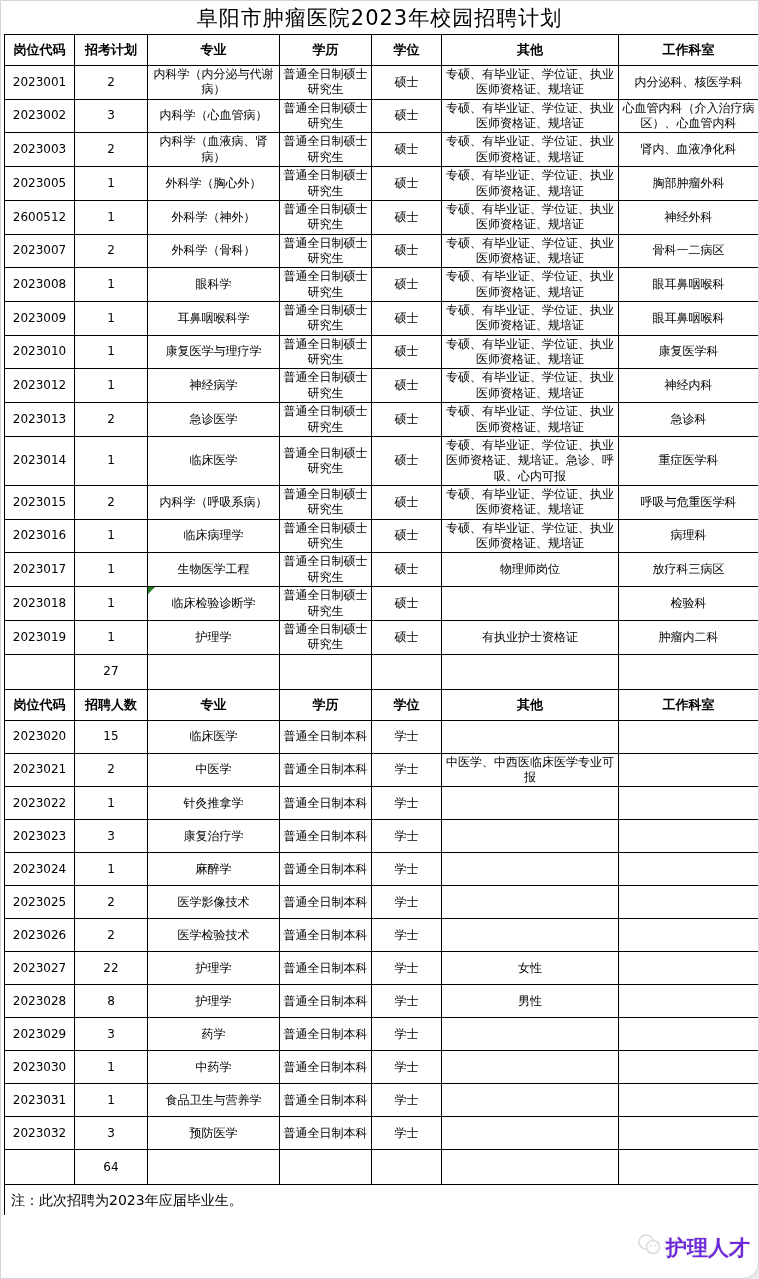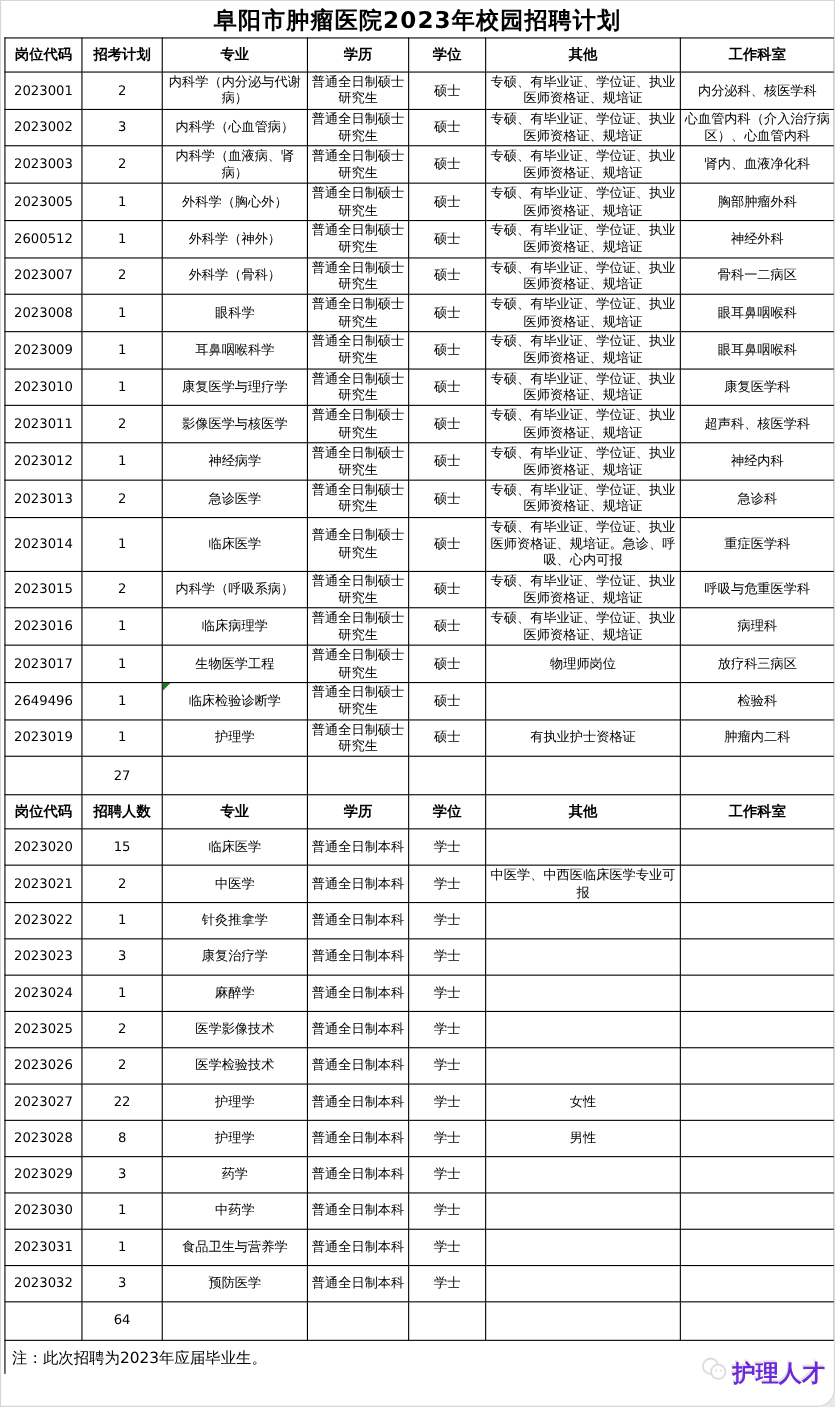--- a/index.html
+++ b/index.html
@@ -13,21 +13,21 @@
     border-radius: 0 0 16px 0;
     position: relative;
     overflow: hidden;
     padding: 2px 2px 0 2px;
   }
   .title {
     height: 31px;
     line-height: 31px;
     text-align: center;
     font-size: 21px;
-    font-weight: bold;
+    font-weight: normal;
     color: #000;
     letter-spacing: 1px;
     white-space: nowrap;
   }
   table.jobs {
     border-collapse: collapse;
     table-layout: fixed;
     width: 754px;
     margin-left: 1px;
   }
@@ -187,29 +187,20 @@
         <tr>
           <td>2023010</td>
           <td>1</td>
           <td>康复医学与理疗学</td>
           <td>普通全日制硕士研究生</td>
           <td>硕士</td>
           <td>专硕、有毕业证、学位证、执业医师资格证、规培证</td>
           <td>康复医学科</td>
         </tr>
         <tr>
-          <td>2023011</td>
-          <td>2</td>
-          <td>影像医学与核医学</td>
-          <td>普通全日制硕士研究生</td>
-          <td>硕士</td>
-          <td>专硕、有毕业证、学位证、执业医师资格证、规培证</td>
-          <td>超声科、核医学科</td>
-        </tr>
-        <tr>
           <td>2023012</td>
           <td>1</td>
           <td>神经病学</td>
           <td>普通全日制硕士研究生</td>
           <td>硕士</td>
           <td>专硕、有毕业证、学位证、执业医师资格证、规培证</td>
           <td>神经内科</td>
         </tr>
         <tr>
           <td>2023013</td>
@@ -250,21 +241,21 @@
         <tr>
           <td>2023017</td>
           <td>1</td>
           <td>生物医学工程</td>
           <td>普通全日制硕士研究生</td>
           <td>硕士</td>
           <td>物理师岗位</td>
           <td>放疗科三病区</td>
         </tr>
         <tr>
-          <td>2649496</td>
+          <td>2023018</td>
           <td>1</td>
           <td>临床检验诊断学<span class="corner-marker"></span></td>
           <td>普通全日制硕士研究生</td>
           <td>硕士</td>
           <td></td>
           <td>检验科</td>
         </tr>
         <tr>
           <td>2023019</td>
           <td>1</td>

